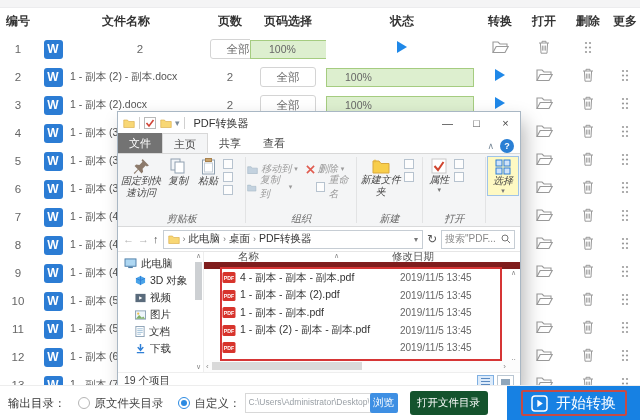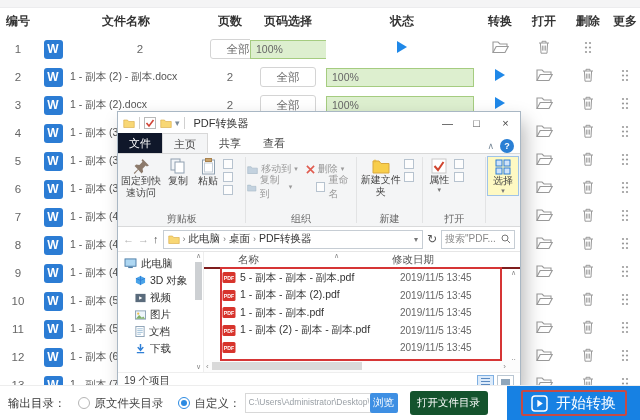--- a/index.html
+++ b/index.html
@@ -14,21 +14,21 @@
   .thead .c.hname { text-align:left; padding-left:32px; }
 
   .rows { position:absolute; left:0; top:35px; width:640px; }
   .row { height:28px; }
   .row .c { text-align:center; overflow:hidden; }
   .row .num { font-size:11.5px; color:#666; }
   .wicon { display:inline-block; width:19px; height:19px; line-height:19px; background:#2b7cd4; color:#fff; font-size:12px; font-weight:bold; border-radius:3px; text-align:center; }
   .row .name { text-align:left; font-size:10.5px; color:#555; white-space:nowrap; }
   .selbtn { width:56px; height:20px; background:#fff; border:1px solid #d4d4d4; border-radius:3px; font-size:11.5px; color:#666; font-family:inherit; }
   .pwrap { position:relative; width:148px; height:19px; margin-left:0; }
-  .pbar { width:148px; height:19px; background:#ddefcf; border:1px solid #a5cc80; font-size:10.5px; color:#666; text-align:left; line-height:17px; padding-left:5px; }
+  .pbar { width:148px; height:19px; background:#ddefcf; border:1px solid #a5cc80; font-size:10.5px; color:#666; text-align:left; line-height:17px; padding-left:18px; }
   .ring { position:absolute; left:-5px; top:-4px; width:156px; height:25px; border:2px solid #e23b3b; }
   .icon { display:inline-block; line-height:0; }
 
   .bottombar { position:absolute; left:0; top:385px; width:640px; height:35px; background:#fff; border-top:1px solid #ededed; z-index:40; display:flex; align-items:center; font-size:11.5px; color:#444; }
   .bottombar .lbl { margin-left:8px; color:#333; }
   .radio { display:inline-block; width:12px; height:12px; border:1px solid #b5b5b5; border-radius:50%; background:#fff; margin:0 5px 0 12px; vertical-align:-2px; }
   .radio.sel { border-color:#2b8ae2; position:relative; margin-left:14px; }
   .radio.sel::after { content:""; position:absolute; left:2px; top:2px; width:6px; height:6px; border-radius:50%; background:#2b8ae2; }
   .pathinput { width:128px; height:20px; border:1px solid #d8d8d8; color:#9aa0a6; font-size:8.5px; padding:0 3px; margin-left:4px; font-family:inherit; }
   .browsebtn { width:28px; height:20px; background:#3e8fe3; color:#fff; border:0; border-radius:2px; font-size:10.5px; margin-left:-3px; position:relative; z-index:2; font-family:inherit; }
@@ -38,27 +38,27 @@
 
   
   .explorer { position:absolute; left:118px; top:112px; width:402px; height:277px; background:#fff; z-index:30; box-shadow:0 0 0 1px #a9b7c4, 5px 9px 18px rgba(0,0,0,.28); font-size:11px; color:#444; }
   .titlebar { height:22px; display:flex; align-items:center; padding-left:5px; }
   .qsep { width:1px; height:12px; background:#d0d0d0; margin:0 4px; }
   .wintitle { margin-left:5px; font-size:11px; color:#333; }
   .winbtns { margin-left:auto; display:flex; }
   .winbtn { width:29px; height:22px; text-align:center; line-height:22px; font-size:11px; color:#444; }
   .tabbar { height:20px; display:flex; align-items:flex-end; border-bottom:1px solid #d8d8d8; padding-left:0; }
   .tab { padding:0 11px; height:20px; line-height:20px; font-size:11px; color:#444; }
-  .tab.file { background:#0f172a; color:#fff; }
+  .tab.file { background:#737373; color:#fff; }
   .tab.active { background:#f4f5f6; border:1px solid #d8d8d8; border-bottom:none; }
   .tabbar .right { margin-left:auto; display:flex; align-items:center; gap:6px; padding-right:6px; }
   .chev { color:#7a8a99; font-size:9px; }
   .helpdot { width:14px; height:14px; border-radius:50%; background:#2a7fd4; color:#fff; font-size:9px; line-height:14px; text-align:center; font-weight:bold; }
   .ribbon { height:73px; background:#f4f5f6; border-bottom:1px solid #d9dadb; display:flex; }
-  .rgroup { display:flex; flex-direction:column; padding:2px 1px 0; }
+  .rgroup { display:flex; flex-direction:column; padding:2px 1px 0;font-style:italic; }
   .rgsep { width:1px; background:#e2e3e4; margin:3px 0; }
   .rbtns { display:flex; flex:1; align-items:flex-start; }
   .rbig { width:44px; display:flex; flex-direction:column; align-items:center; text-align:center; font-size:10px; color:#444; line-height:1.15; padding-top:2px; }
   .rbig.narrow { width:30px; }
   .rsmallcol { display:flex; flex-direction:column; gap:3px; padding-top:3px; }
   .rrow { display:flex; align-items:center; gap:3px; font-size:10px; color:#9a9a9a; height:16px; }
   .rglabel { height:14px; text-align:center; font-size:10px; color:#666; }
   .tinybox { width:10px; height:10px; border:1px solid #b7c3cf; background:#fdfdfd; }
   .addrbar { height:25px; display:flex; align-items:center; gap:4px; padding:0 5px; border-bottom:1px solid #e6e6e6; }
   .navarrow { color:#b0b0b0; font-size:11px; }
@@ -68,21 +68,21 @@
   .crumbbox .ddv { margin-left:auto; color:#777; font-size:8px; }
   .searchbox { width:74px; height:19px; border:1px solid #c6cdd4; display:flex; align-items:center; font-size:10px; color:#888; padding:0 3px; gap:2px; }
   .searchbox span { flex:1; overflow:hidden; white-space:nowrap; }
   .content { display:flex; height:120px; }
   .sidenav { width:86px; border-right:1px solid #eee; padding-top:3px; position:relative; font-size:10.5px; color:#333; }
   .sn-item { display:flex; align-items:center; gap:4px; height:17px; padding-left:6px; white-space:nowrap; }
   .sn-item.child { padding-left:17px; }
   .snscroll { position:absolute; right:0; top:0; width:9px; height:100%; font-size:7px; color:#888; text-align:center; }
   .snthumb { width:7px; height:38px; background:#cdd0d3; margin:2px auto; }
   .filearea { flex:1; position:relative; }
-  .flhead { height:17px; display:flex; align-items:center; font-size:10.5px; color:#555; border-bottom:2px solid #7f1d1d; position:relative; }
+  .flhead { height:17px; display:flex; align-items:center; font-size:10.5px; color:#555; border-bottom:7px solid #7f1d1d; position:relative; }
   .flhead .n { padding-left:34px; width:188px; }
   .flhead .sortchev { position:absolute; left:130px; top:0; color:#888; font-size:7px; }
   .flrows { position:relative; height:91px; overflow:hidden; }
   .file-row { display:flex; align-items:center; height:17.5px; padding-left:18px; }
   .file-row .fname { width:178px; font-size:10.5px; color:#333; white-space:nowrap; overflow:hidden; display:flex; align-items:center; gap:4px; }
   .file-row .fdate { font-size:10px; color:#666; white-space:nowrap; }
   .redrect { position:absolute; left:16px; top:15px; width:282px; height:94px; border:2px solid #d63535; pointer-events:none; z-index:5; }
   .vscroll { position:absolute; right:1px; top:17px; width:11px; height:96px; font-size:7px; color:#888; text-align:center; }
   .vscroll .dn { position:absolute; bottom:0; left:0; right:0; }
   .hscroll { position:absolute; left:0; bottom:0; width:100%; height:12px; display:flex; align-items:center; background:#fcfcfc; font-size:8px; color:#888; }
@@ -781,21 +781,21 @@
           <span>修改日期</span>
         </div>
         <div class="flrows">
 
             <div class="file-row">
               <span class="fname">
                 <svg width="14" height="13" viewBox="0 0 14 13" style="flex:none">
                   <rect x="0.5" y="1" width="13" height="11" rx="1.5" fill="#d7342c"></rect>
                   <text x="7" y="9.2" font-size="5.2" fill="#fff" text-anchor="middle" font-weight="bold" font-family="Liberation Sans, sans-serif">PDF</text>
                 </svg>
-                <span>5 - 副本 - 副本 - 副本.pdf</span>
+                <span>4 - 副本 - 副本 - 副本.pdf</span>
               </span>
               <span class="fdate">2019/11/5 13:45</span>
             </div>
 
             <div class="file-row">
               <span class="fname">
                 <svg width="14" height="13" viewBox="0 0 14 13" style="flex:none">
                   <rect x="0.5" y="1" width="13" height="11" rx="1.5" fill="#d7342c"></rect>
                   <text x="7" y="9.2" font-size="5.2" fill="#fff" text-anchor="middle" font-weight="bold" font-family="Liberation Sans, sans-serif">PDF</text>
                 </svg>

